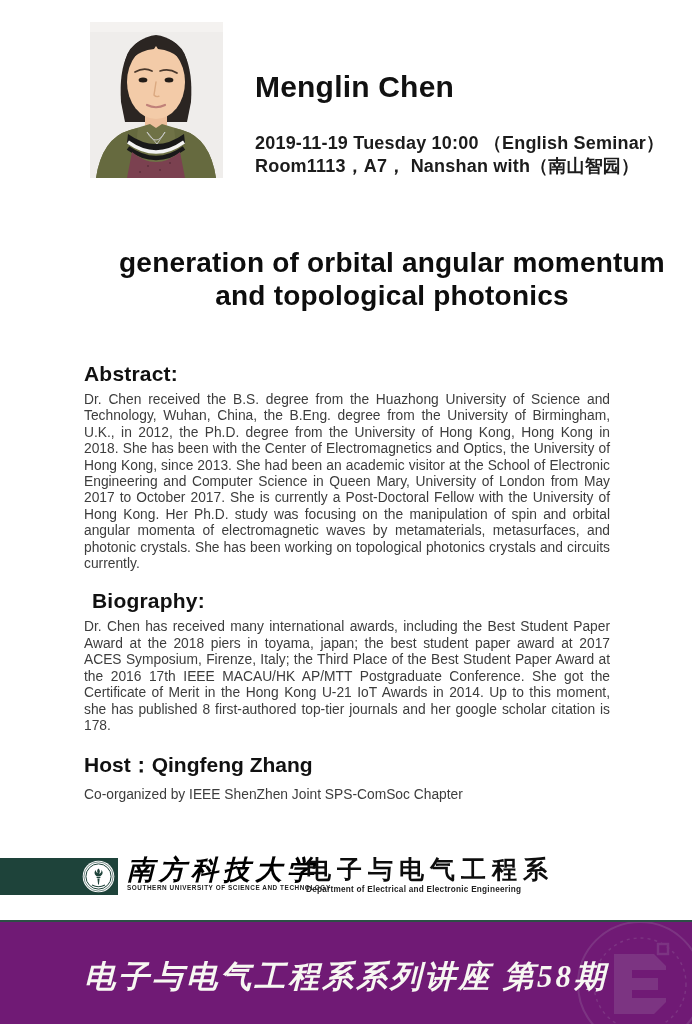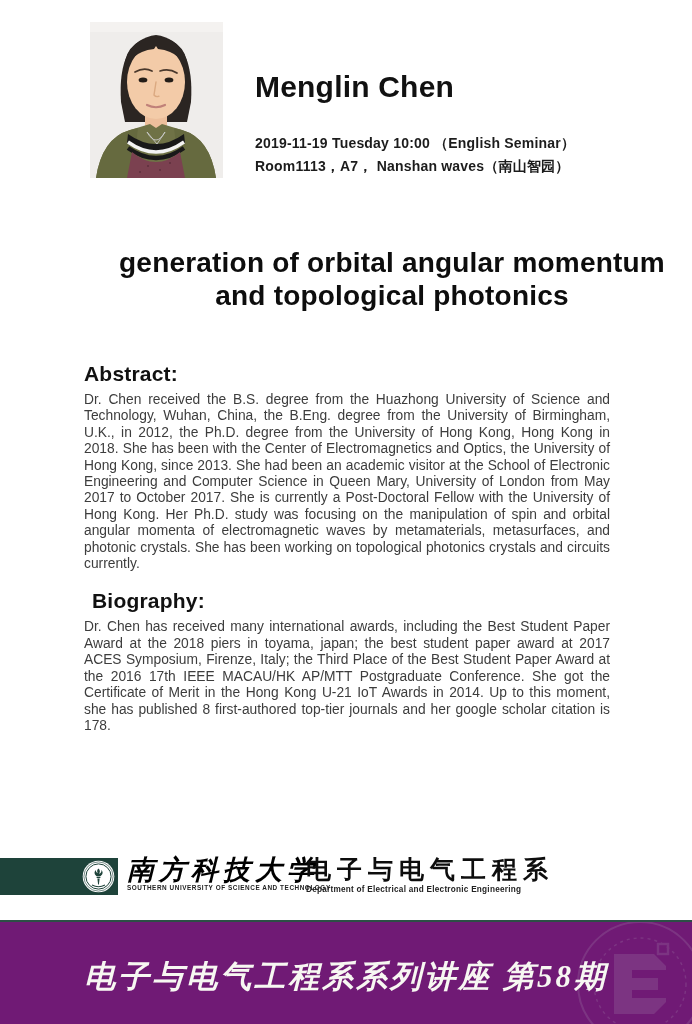--- a/index.html
+++ b/index.html
@@ -12,21 +12,21 @@
 
   
   .photo {
     position:absolute; left:90px; top:22px; width:133px; height:156px;
     overflow:hidden;
   }
   .photo svg { display:block; width:100%; height:100%; }
   .header-text { position:absolute; left:255px; top:70px; }
   .name { font-size:30px; font-weight:bold; letter-spacing:0.2px; color:#111; }
   .info-block { margin-top:28px; }
-  .info-line { font-size:14px; font-weight:bold; color:#1c1c1c; line-height:23px; letter-spacing:0.2px; }
+  .info-line { font-size:18px; font-weight:bold; color:#1c1c1c; line-height:23px; letter-spacing:0.2px; }
 
   
   .title {
     position:absolute; top:246px; left:50%; transform:translateX(-50%);
     width:560px; text-align:center;
     font-size:28px; font-weight:bold; line-height:33px; color:#0d0d0d;
     letter-spacing:0.2px;
     margin-left:46px;
   }
 
@@ -117,33 +117,35 @@
         <circle cx="50" cy="150" r="1" fill="#5e2f3c"></circle>
 
       <path d="M57,110 q9,16 18,0 l-8,12 z" stroke="#c9c9c9" stroke-width="0.9" fill="none"></path>
     </svg>
   </div>
 
   <div class="header-text">
     <div class="name">Menglin Chen</div>
     <div class="info-block">
       <div class="info-line">2019-11-19  Tuesday 10:00 （English Seminar）</div>
-      <div class="info-line">Room1113，A7， Nanshan waves（南山智园）</div>
+      <div class="info-line">Room1113，A7， Nanshan with（南山智园）</div>
     </div>
   </div>
 
   <h1 class="title">generation of orbital angular momentum and topological photonics</h1>
 
   <div class="column">
     <h2 class="sec-heading">Abstract:</h2>
     <p class="body-text">Dr. Chen received the B.S. degree from the Huazhong University of Science and Technology, Wuhan, China, the B.Eng. degree from the University of Birmingham, U.K., in 2012, the Ph.D. degree from the University of Hong Kong, Hong Kong in 2018. She has been with the Center of Electromagnetics and Optics, the University of Hong Kong, since 2013. She had been an academic visitor at the School of Electronic Engineering and Computer Science in Queen Mary, University of London from May 2017 to October 2017. She is currently a Post-Doctoral Fellow with the University of Hong Kong. Her Ph.D. study was focusing on the manipulation of spin and orbital angular momenta of electromagnetic waves by metamaterials, metasurfaces, and photonic crystals. She has been working on topological photonics crystals and circuits currently.</p>
 
     <h2 class="sec-heading bio-gap">Biography:</h2>
     <p class="body-text">Dr. Chen has received many international awards, including the Best Student Paper Award at the 2018 piers in toyama, japan; the best student paper award at 2017 ACES Symposium, Firenze, Italy; the Third Place of the Best Student Paper Award at the 2016 17th IEEE MACAU/HK AP/MTT Postgraduate Conference. She got the Certificate of Merit in the Hong Kong U-21 IoT Awards in 2014. Up to this moment, she has published 8 first-authored top-tier journals and her google scholar citation is 178.</p>
 
+    <h2 class="host-heading">Host：Qingfeng Zhang</h2>
+    <p class="coorg">Co-organized by IEEE ShenZhen Joint SPS-ComSoc Chapter</p>
   </div>
 
   <div class="logobar">
     <div class="logo-box">
       <svg class="seal" viewBox="0 0 33 33" xmlns="http://www.w3.org/2000/svg">
         <circle cx="16.5" cy="16.5" r="15.8" fill="#ffffff"></circle>
         <circle cx="16.5" cy="16.5" r="12.6" fill="none" stroke="#1e433a" stroke-width="1"></circle>
         <circle cx="16.5" cy="16.5" r="14.6" fill="none" stroke="#1e433a" stroke-width="0.6"></circle>
 
         <path d="M16.5,8.5 q2.6,2.8 0.4,5.2 q3.2,-1 2.4,-4 q3,3.4 -0.6,6.4 l-4.4,0 q-3.4,-3.2 -0.4,-6.2 q-0.4,2.6 2,3.4 q-1.8,-2.6 0.6,-4.8 Z" fill="#1e433a"></path>

